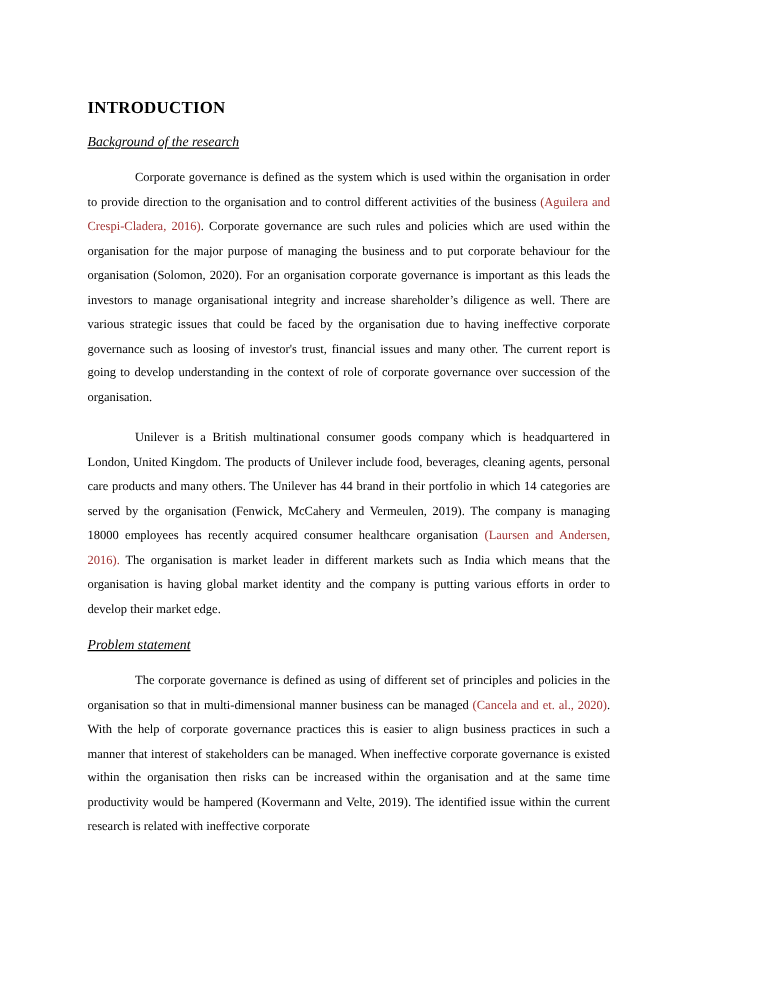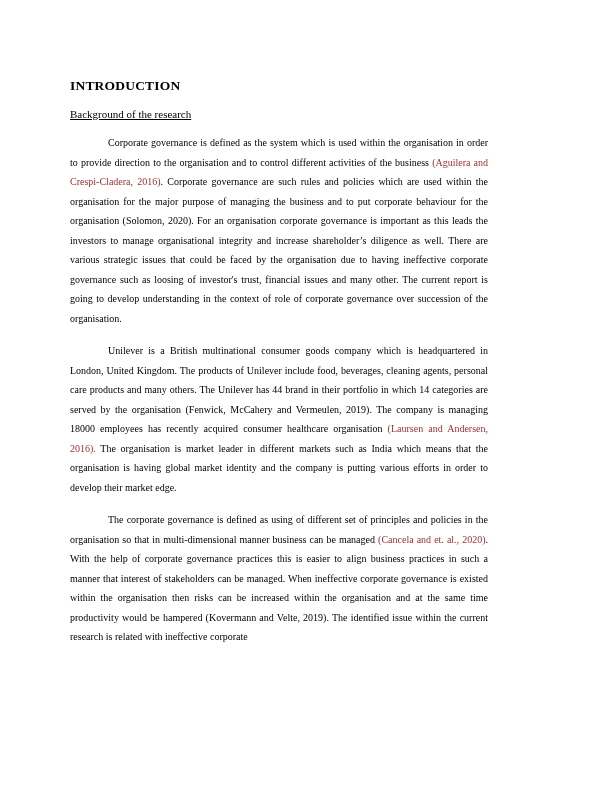--- a/index.html
+++ b/index.html
@@ -24,20 +24,21 @@
   .doc-title {
     font-size: 13.5px;
     font-weight: bold;
     margin: 6px 0 14px 0;
     letter-spacing: 0.2px;
   }
   .section-heading {
     font-size: 11px;
     text-decoration: underline;
     margin: 13px 0 6px 0;
+    font-style: italic;
   }
   p.body-par {
     font-size: 10px;
     line-height: 1.95;
     text-align: justify;
     margin: 13px 0 2px 0;
     text-indent: 38px;
     hyphens: none;
   }
   .cite {
@@ -57,16 +58,17 @@
   <div>
     <div class="section-heading">Background of the research</div>
     <p class="body-par"><span class="cite-plain">Corporate governance is defined as the system which is used within the organisation in order to provide direction to the organisation and to control different activities of the business </span><span class="cite">(Aguilera and Crespi-Cladera, 2016)</span><span class="cite-plain">. Corporate governance are such rules and policies which are used within the organisation for the major purpose of managing the business and to put corporate behaviour for the organisation (Solomon, 2020). For an organisation corporate governance is important as this leads the investors to manage organisational integrity and increase shareholder’s diligence as well. There are various strategic issues that could be faced by the organisation due to having ineffective corporate governance such as loosing of investor's trust, financial issues and many other. The current report is going to develop understanding in the context of role of corporate governance over succession of the organisation.</span></p>
   </div>
 
   <div>
     <p class="body-par"><span class="cite-plain">Unilever is a British multinational consumer goods company which is headquartered in London, United Kingdom. The products of Unilever include food, beverages, cleaning agents, personal care products and many others. The Unilever has 44 brand in their portfolio in which 14 categories are served by the organisation (Fenwick, McCahery and Vermeulen, 2019). The company is managing 18000 employees has recently acquired consumer healthcare organisation </span><span class="cite">(Laursen and Andersen, 2016).</span><span class="cite-plain"> The organisation is market leader in different markets such as India which means that the organisation is having global market identity and the company is putting various efforts in order to develop their market edge.</span></p>
   </div>
 
   <div>
+    <div class="section-heading">Problem statement</div>
     <p class="body-par"><span class="cite-plain">The corporate governance is defined as using of different set of principles and policies in the organisation so that in multi-dimensional manner business can be managed </span><span class="cite">(Cancela and et. al., 2020)</span><span class="cite-plain">. With the help of corporate governance practices this is easier to align business practices in such a manner that interest of stakeholders can be managed. When ineffective corporate governance is existed within the organisation then risks can be increased within the organisation and at the same time productivity would be hampered (Kovermann and Velte, 2019). The identified issue within the current research is related with ineffective corporate</span></p>
   </div>
 
 </div>
 
 </body></html>

